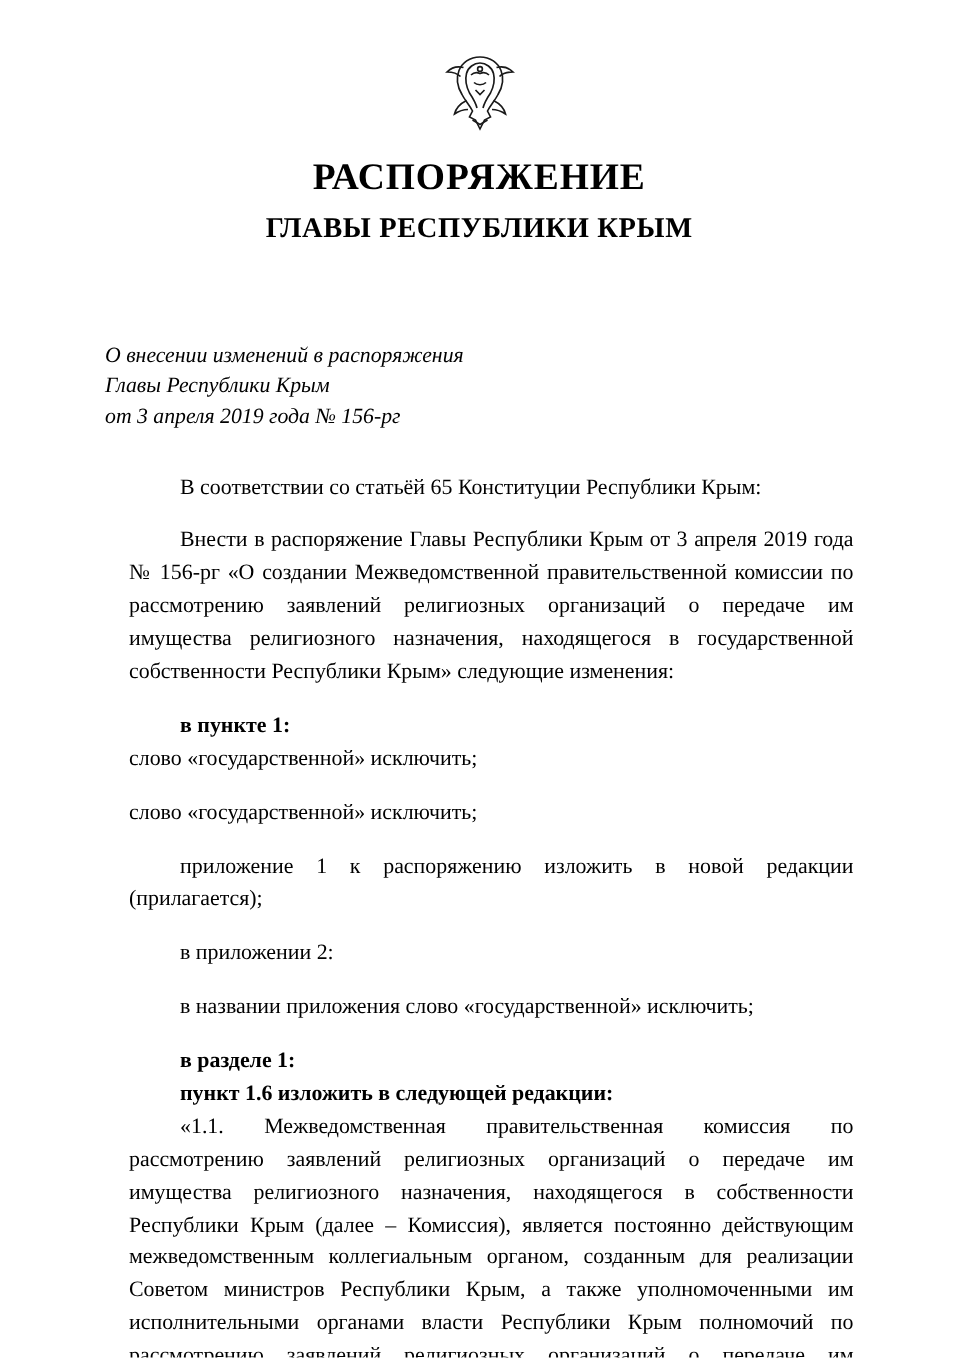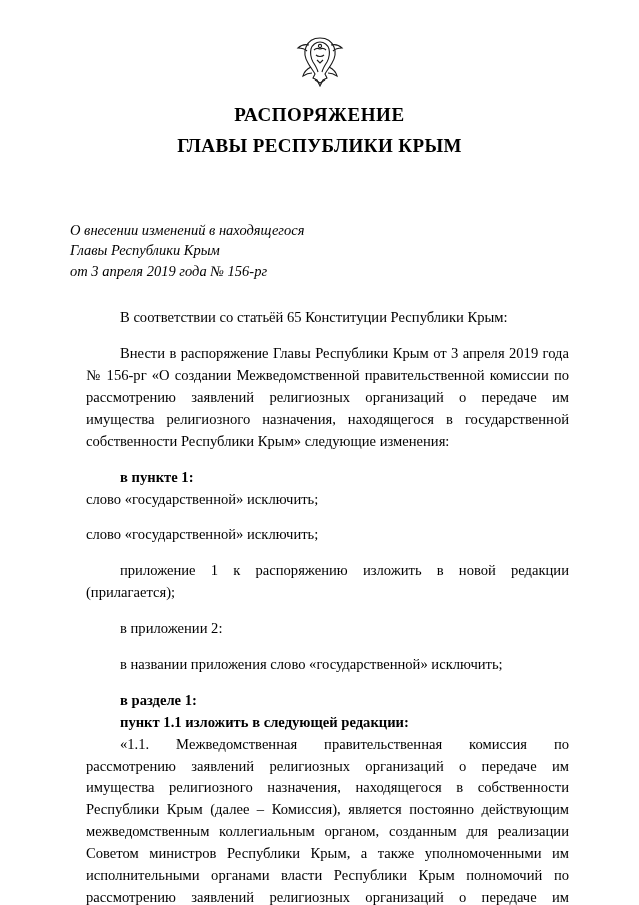--- a/index.html
+++ b/index.html
@@ -31,21 +31,21 @@
     box-sizing: border-box;
   }
   .emblem svg {
     display: block;
   }
   .title-block {
     text-align: center;
     margin-top: 26px;
   }
   .title-main {
-    font-size: 19px;
+    font-size: 25px;
     font-weight: bold;
     letter-spacing: 0.6px;
     line-height: 1.2;
   }
   .title-sub {
     font-size: 19px;
     font-weight: bold;
     letter-spacing: 0.4px;
     margin-top: 8px;
     line-height: 1.2;
@@ -105,32 +105,32 @@
       </g>
     </svg>
   </div>
 
   <div class="title-block">
     <div class="title-main">РАСПОРЯЖЕНИЕ</div>
     <div class="title-sub">ГЛАВЫ РЕСПУБЛИКИ КРЫМ</div>
   </div>
 
   <div class="subject">
-    <div>О внесении изменений в находящегося</div>
+    <div>О внесении изменений в распоряжения</div>
     <div>Главы Республики Крым</div>
     <div>от 3 апреля 2019 года № 156-рг</div>
   </div>
 
   <div class="body-text">
     <p class="para">В соответствии со статьёй 65 Конституции Республики Крым:</p>
     <p class="para gap-before">Внести в распоряжение Главы Республики Крым от 3 апреля 2019 года № 156-рг «О создании Межведомственной правительственной комиссии по рассмотрению заявлений религиозных организаций о передаче им имущества религиозного назначения, находящегося в государственной собственности Республики Крым» следующие изменения:</p>
     <p class="para gap-before tight">в пункте 1:</p>
     <p class="para noindent">слово «государственной» исключить;</p>
     <p class="para noindent">слово «государственной» исключить;</p>
     <p class="para gap-before">приложение 1 к распоряжению изложить в новой редакции (прилагается);</p>
     <p class="para gap-before">в приложении 2:</p>
     <p class="para gap-before">в названии приложения слово «государственной» исключить;</p>
     <p class="para gap-before tight">в разделе 1:</p>
-    <p class="para tight">пункт 1.1 изложить в следующей редакции:</p>
+    <p class="para tight">пункт 1.6 изложить в следующей редакции:</p>
     <p class="para last">«1.1. Межведомственная правительственная комиссия по рассмотрению заявлений религиозных организаций о передаче им имущества религиозного назначения, находящегося в собственности Республики Крым (далее – Комиссия), является постоянно действующим межведомственным коллегиальным органом, созданным для реализации Советом министров Республики Крым, а также уполномоченными им исполнительными органами власти Республики Крым полномочий по рассмотрению заявлений религиозных организаций о передаче им имущества религиозного назначения, находящегося в собственности Республики Крым.»;</p>
   </div>
 
 </div>
 
 </body></html>

